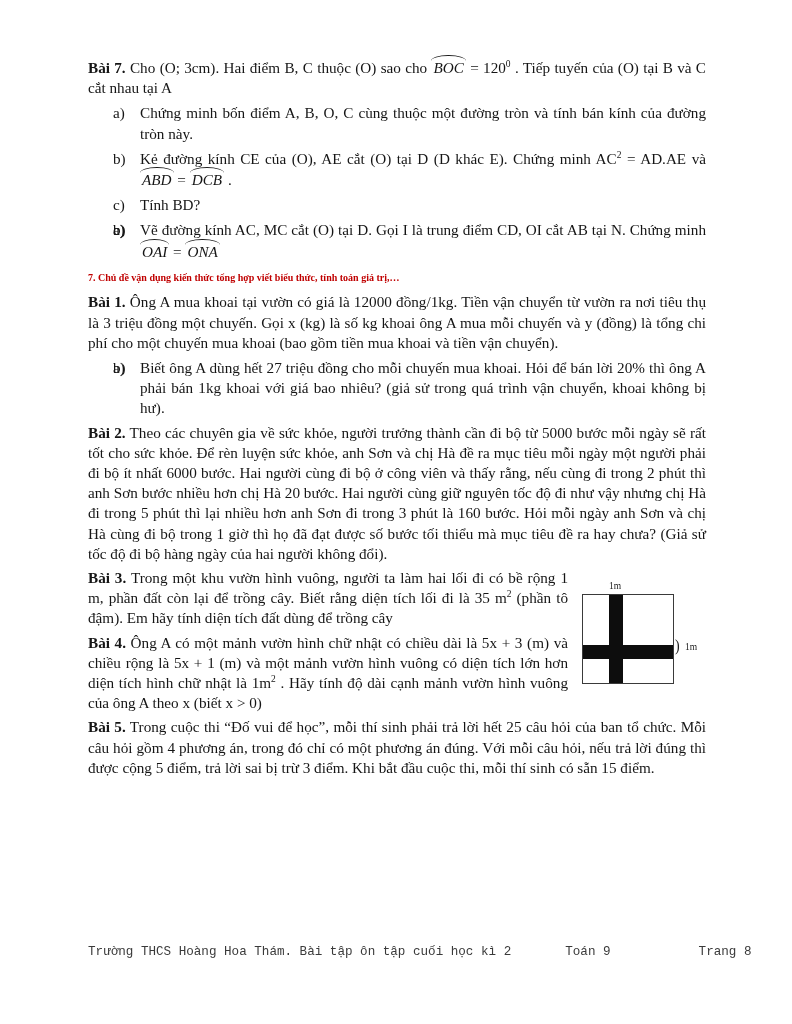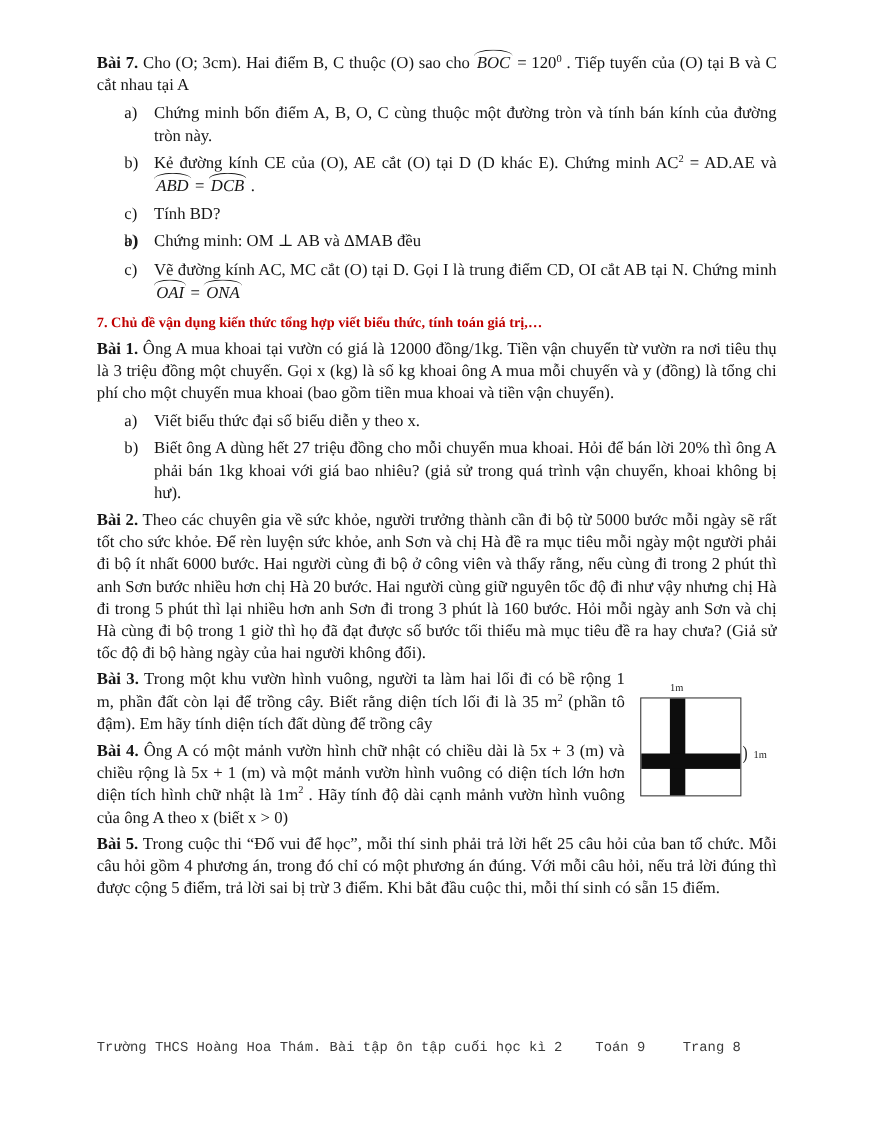--- a/index.html
+++ b/index.html
@@ -3,30 +3,30 @@
 <meta charset="utf-8">
 <title>Toán 9 - Trang 8</title>
 <style>
   html,body{margin:0;padding:0;background:#ffffff;}
   .page{
     position:relative; width:792px; height:1024px; background:#ffffff;
     overflow:hidden; color:#151515;
     font-family:"Liberation Serif","DejaVu Serif",serif;
   }
   .doc{
-    position:absolute; left:88px; top:47px; width:618px;
+    position:absolute; left:88px; top:57px; width:618px;
     font-size:15.2px; line-height:20.2px; text-align:justify;
   }
   p.prob{margin:4px 0 0 0;}
   p.prob:first-child{margin-top:0;}
   .plabel{font-weight:bold;}
   .li{position:relative; margin:5px 0 0 0; padding-left:52px;}
   .li .marker{position:absolute; left:25px; top:0;}
   h2.sect{
-    margin:6px 0 4px 0; font-size:13px; line-height:20.5px;
+    margin:6px 0 4px 0; font-size:10px; line-height:20.5px;
     font-weight:bold; color:#c00000; text-align:left;
   }
   sup{font-size:9.5px; line-height:0; vertical-align:super;}
   .mi{}
   .arc{font-style:italic; position:relative; display:inline-block; padding:1px 2px 0 2px;}
   .arc::before{
     content:""; position:absolute; top:-2px; left:0; right:0; height:5px;
     border-top:1.4px solid #1a1a1a;
     border-radius:50% 50% 0 0 / 100% 100% 0 0;
   }
@@ -45,38 +45,38 @@
   .fig-hstrip{position:absolute; left:0; top:50px; width:100%; height:14px; background:#0d0d0d; display:block;}
   .fig-label-top{position:absolute; left:29px; top:0px; font-size:9.5px; line-height:12px; color:#222; display:block;}
   .fig-brace{position:absolute; left:95px; top:59px; font-size:14px; line-height:14px; color:#222; transform:scaleY(1.25); display:block;}
   .fig-label-right{position:absolute; left:105px; top:61px; font-size:9.5px; line-height:12px; color:#222; display:block;}
   
   .footer{
     position:absolute; left:88px; top:944px; width:640px;
     font-family:"Liberation Mono","DejaVu Sans Mono",monospace;
     font-size:12.6px; line-height:16px; color:#3a3a3a; white-space:nowrap;
   }
-  .footer .f-subject{margin-left:30px;}
-  .footer .f-page{margin-left:34px;}
+  .footer .f-subject{margin-left:54px;}
+  .footer .f-page{margin-left:88px;}
 </style>
 </head>
 <body>
 
 <div class="page">
   <main class="doc" id="doc">
       <p class="prob"><b class="plabel">Bài 7.</b> Cho (O; 3cm). Hai điểm B, C thuộc (O) sao cho <span class="arc">BOC</span> = 120<sup>0</sup> . Tiếp tuyến của (O) tại B và C cắt nhau tại A</p>
       <div class="li"><span class="marker">a)</span><span class="li-body">Chứng minh bốn điểm A, B, O, C cùng thuộc một đường tròn và tính bán kính của đường tròn này.</span></div>
       <div class="li"><span class="marker">b)</span><span class="li-body">Kẻ đường kính CE của (O), AE cắt (O) tại D (D khác E). Chứng minh <span class="mi">AC</span><sup class="mi">2</sup><span class="mi"> = AD.AE</span> và <span class="arc">ABD</span> = <span class="arc">DCB</span> .</span></div>
       <div class="li"><span class="marker">c)</span><span class="li-body">Tính BD?</span></div>
       <div class="li"><span class="marker">a)</span></div>
-      <div class="li"><span class="marker">b)</span><span class="li-body">Chứng minh: OM ⊥ AB và ΔMAB đều</span></div>
+      <div class="li"><span class="marker">b)</span></div>
       <div class="li"><span class="marker">c)</span><span class="li-body">Vẽ đường kính AC, MC cắt (O) tại D. Gọi I là trung điểm CD, OI cắt AB tại N. Chứng minh <span class="arc">OAI</span> = <span class="arc">ONA</span></span></div>
       <h2 class="sect">7. Chủ đề vận dụng kiến thức tổng hợp viết biểu thức, tính toán giá trị,…</h2>
       <p class="prob"><b class="plabel">Bài 1.</b> Ông A mua khoai tại vườn có giá là 12000 đồng/1kg. Tiền vận chuyển từ vườn ra nơi tiêu thụ là 3 triệu đồng một chuyến. Gọi x (kg) là số kg khoai ông A mua mỗi chuyến và y (đồng) là tổng chi phí cho một chuyến mua khoai (bao gồm tiền mua khoai và tiền vận chuyển).</p>
-      <div class="li"><span class="marker">a)</span><span class="li-body">Viết biểu thức đại số biểu diễn y theo x.</span></div>
+      <div class="li"><span class="marker">a)</span></div>
       <div class="li"><span class="marker">b)</span><span class="li-body">Biết ông A dùng hết 27 triệu đồng cho mỗi chuyến mua khoai. Hỏi để bán lời 20% thì ông A phải bán 1kg khoai với giá bao nhiêu? (giả sử trong quá trình vận chuyển, khoai không bị hư).</span></div>
       <p class="prob"><b class="plabel">Bài 2.</b> Theo các chuyên gia về sức khỏe, người trưởng thành cần đi bộ từ 5000 bước mỗi ngày sẽ rất tốt cho sức khỏe. Để rèn luyện sức khỏe, anh Sơn và chị Hà đề ra mục tiêu mỗi ngày một người phải đi bộ ít nhất 6000 bước. Hai người cùng đi bộ ở công viên và thấy rằng, nếu cùng đi trong 2 phút thì anh Sơn bước nhiều hơn chị Hà 20 bước. Hai người cùng giữ nguyên tốc độ đi như vậy nhưng chị Hà đi trong 5 phút thì lại nhiều hơn anh Sơn đi trong 3 phút là 160 bước. Hỏi mỗi ngày anh Sơn và chị Hà cùng đi bộ trong 1 giờ thì họ đã đạt được số bước tối thiểu mà mục tiêu đề ra hay chưa? (Giả sử tốc độ đi bộ hàng ngày của hai người không đổi).</p>
       <p class="prob">
   <span class="fig">
     <span class="fig-label-top">1m</span>
     <span class="fig-square">
       <span class="fig-vstrip"></span>
       <span class="fig-hstrip"></span>
     </span>
     <span class="fig-brace">)</span>

